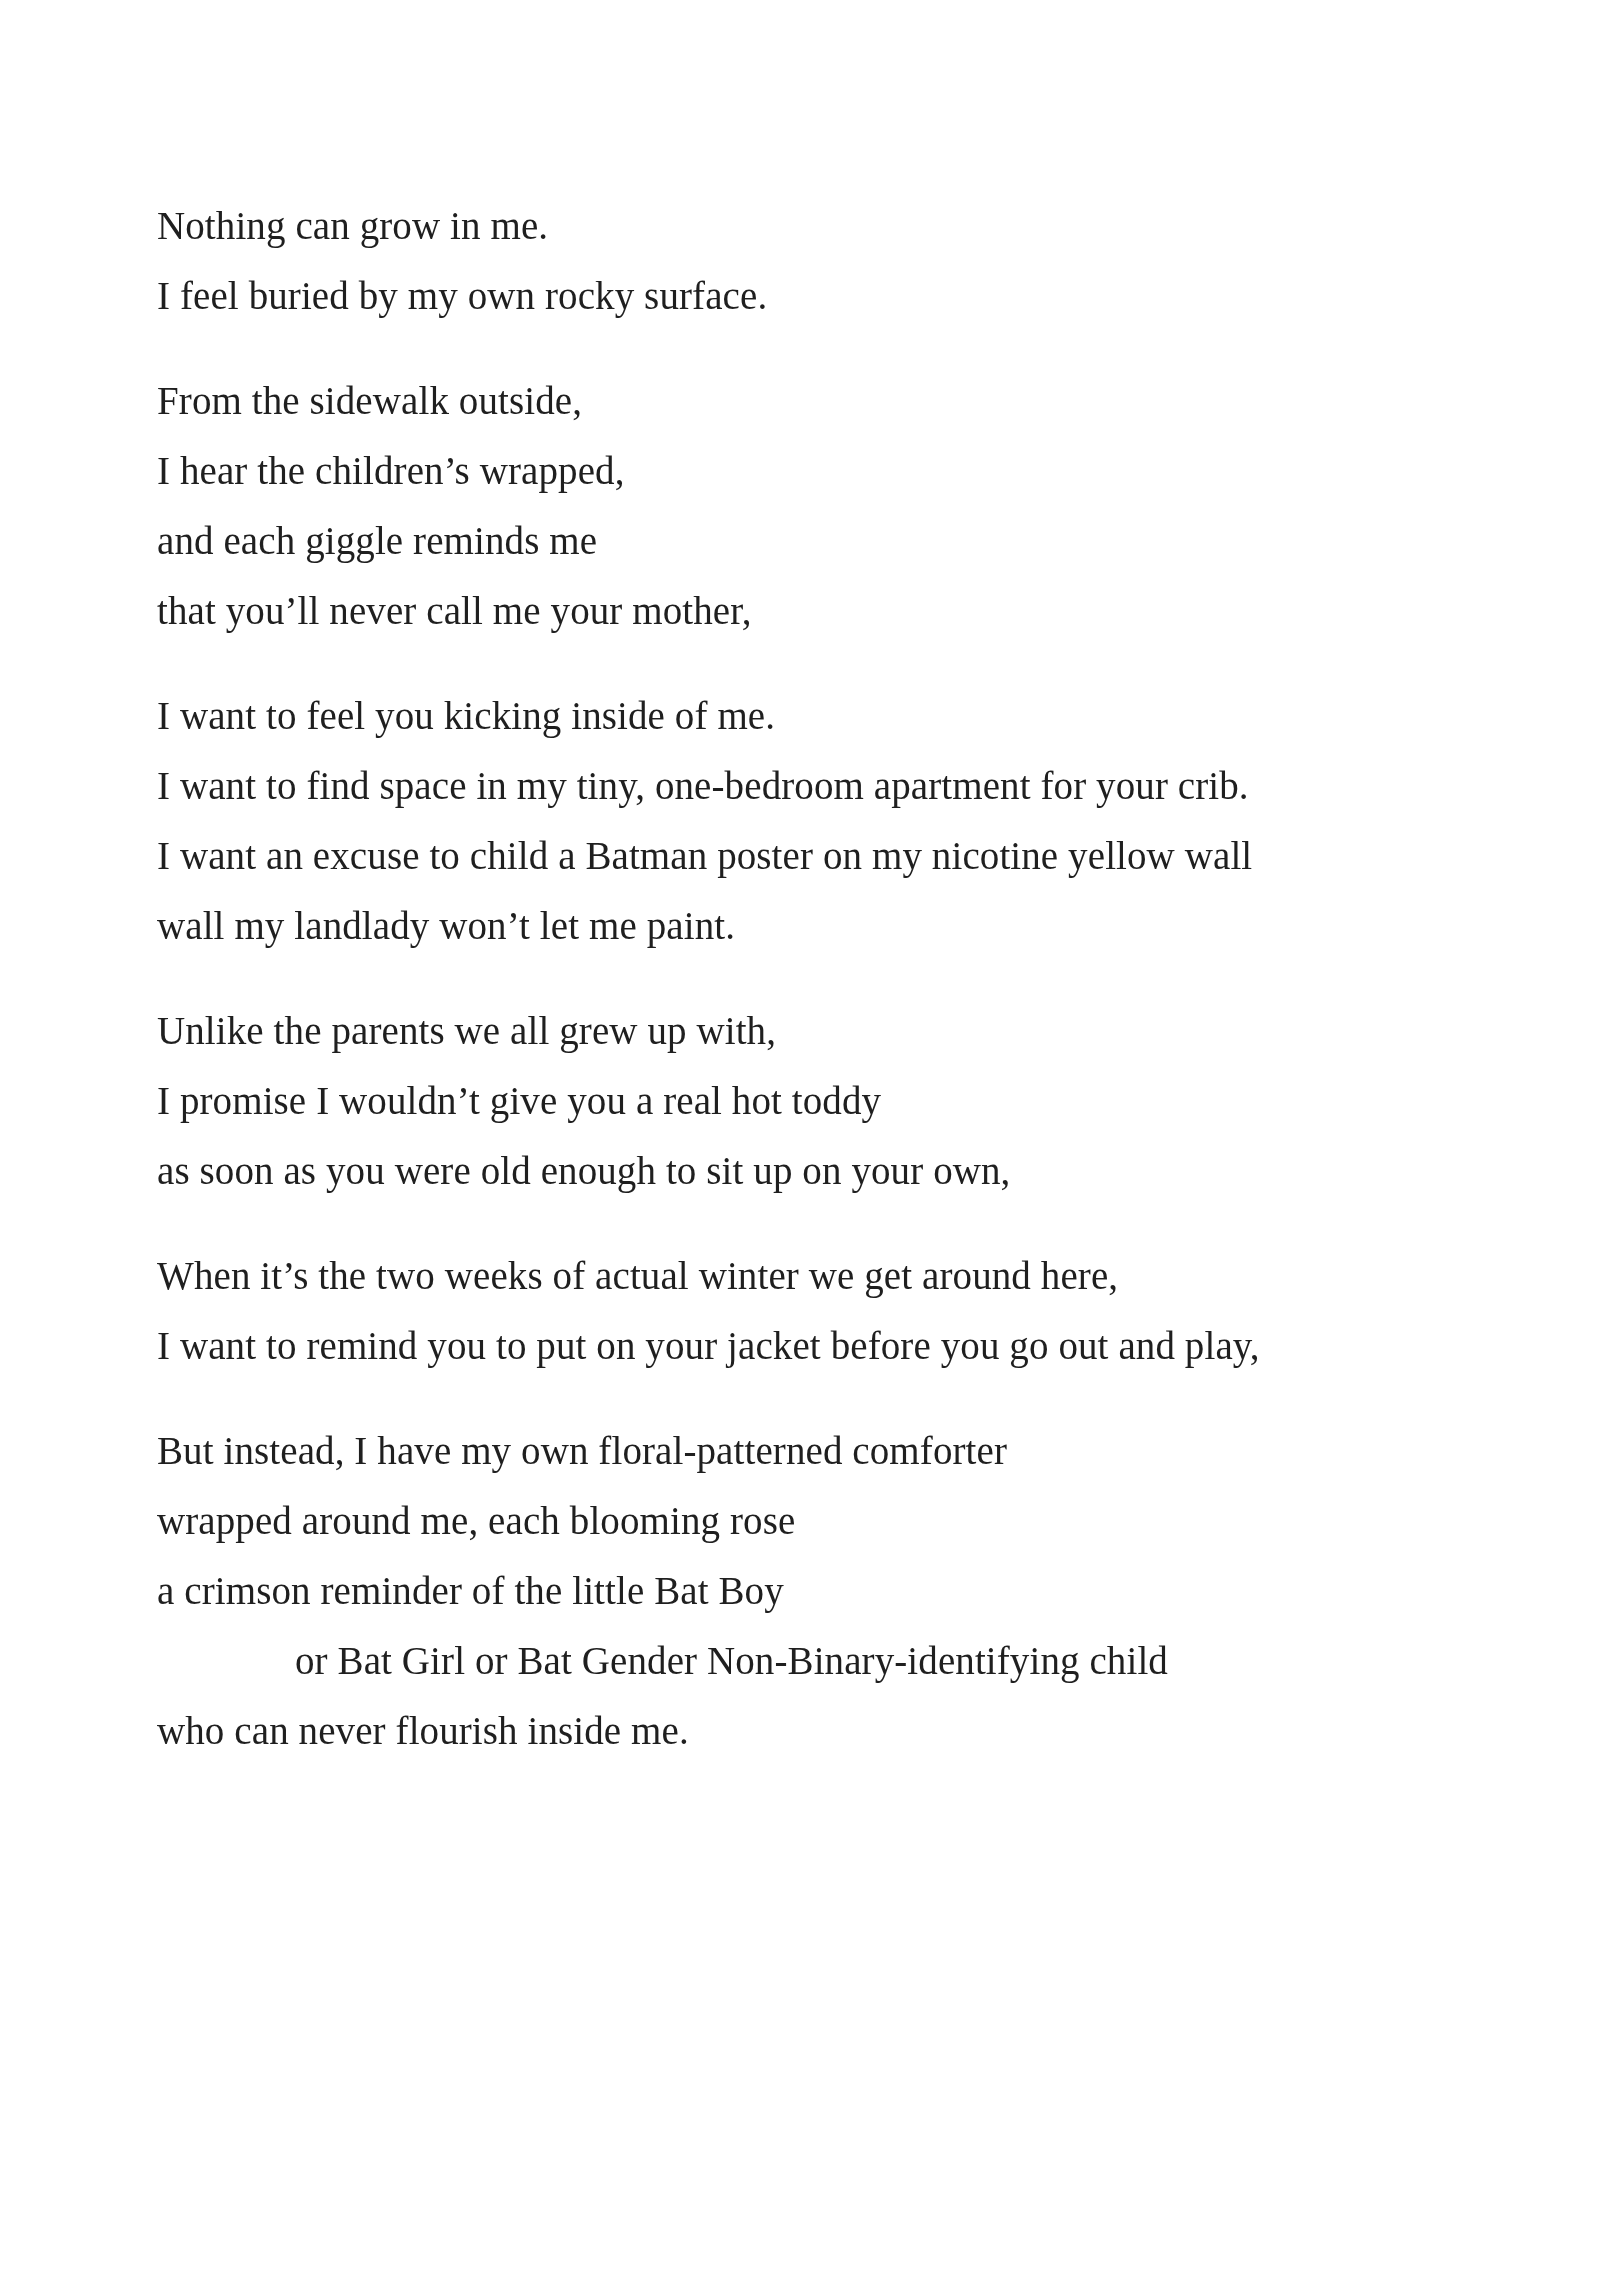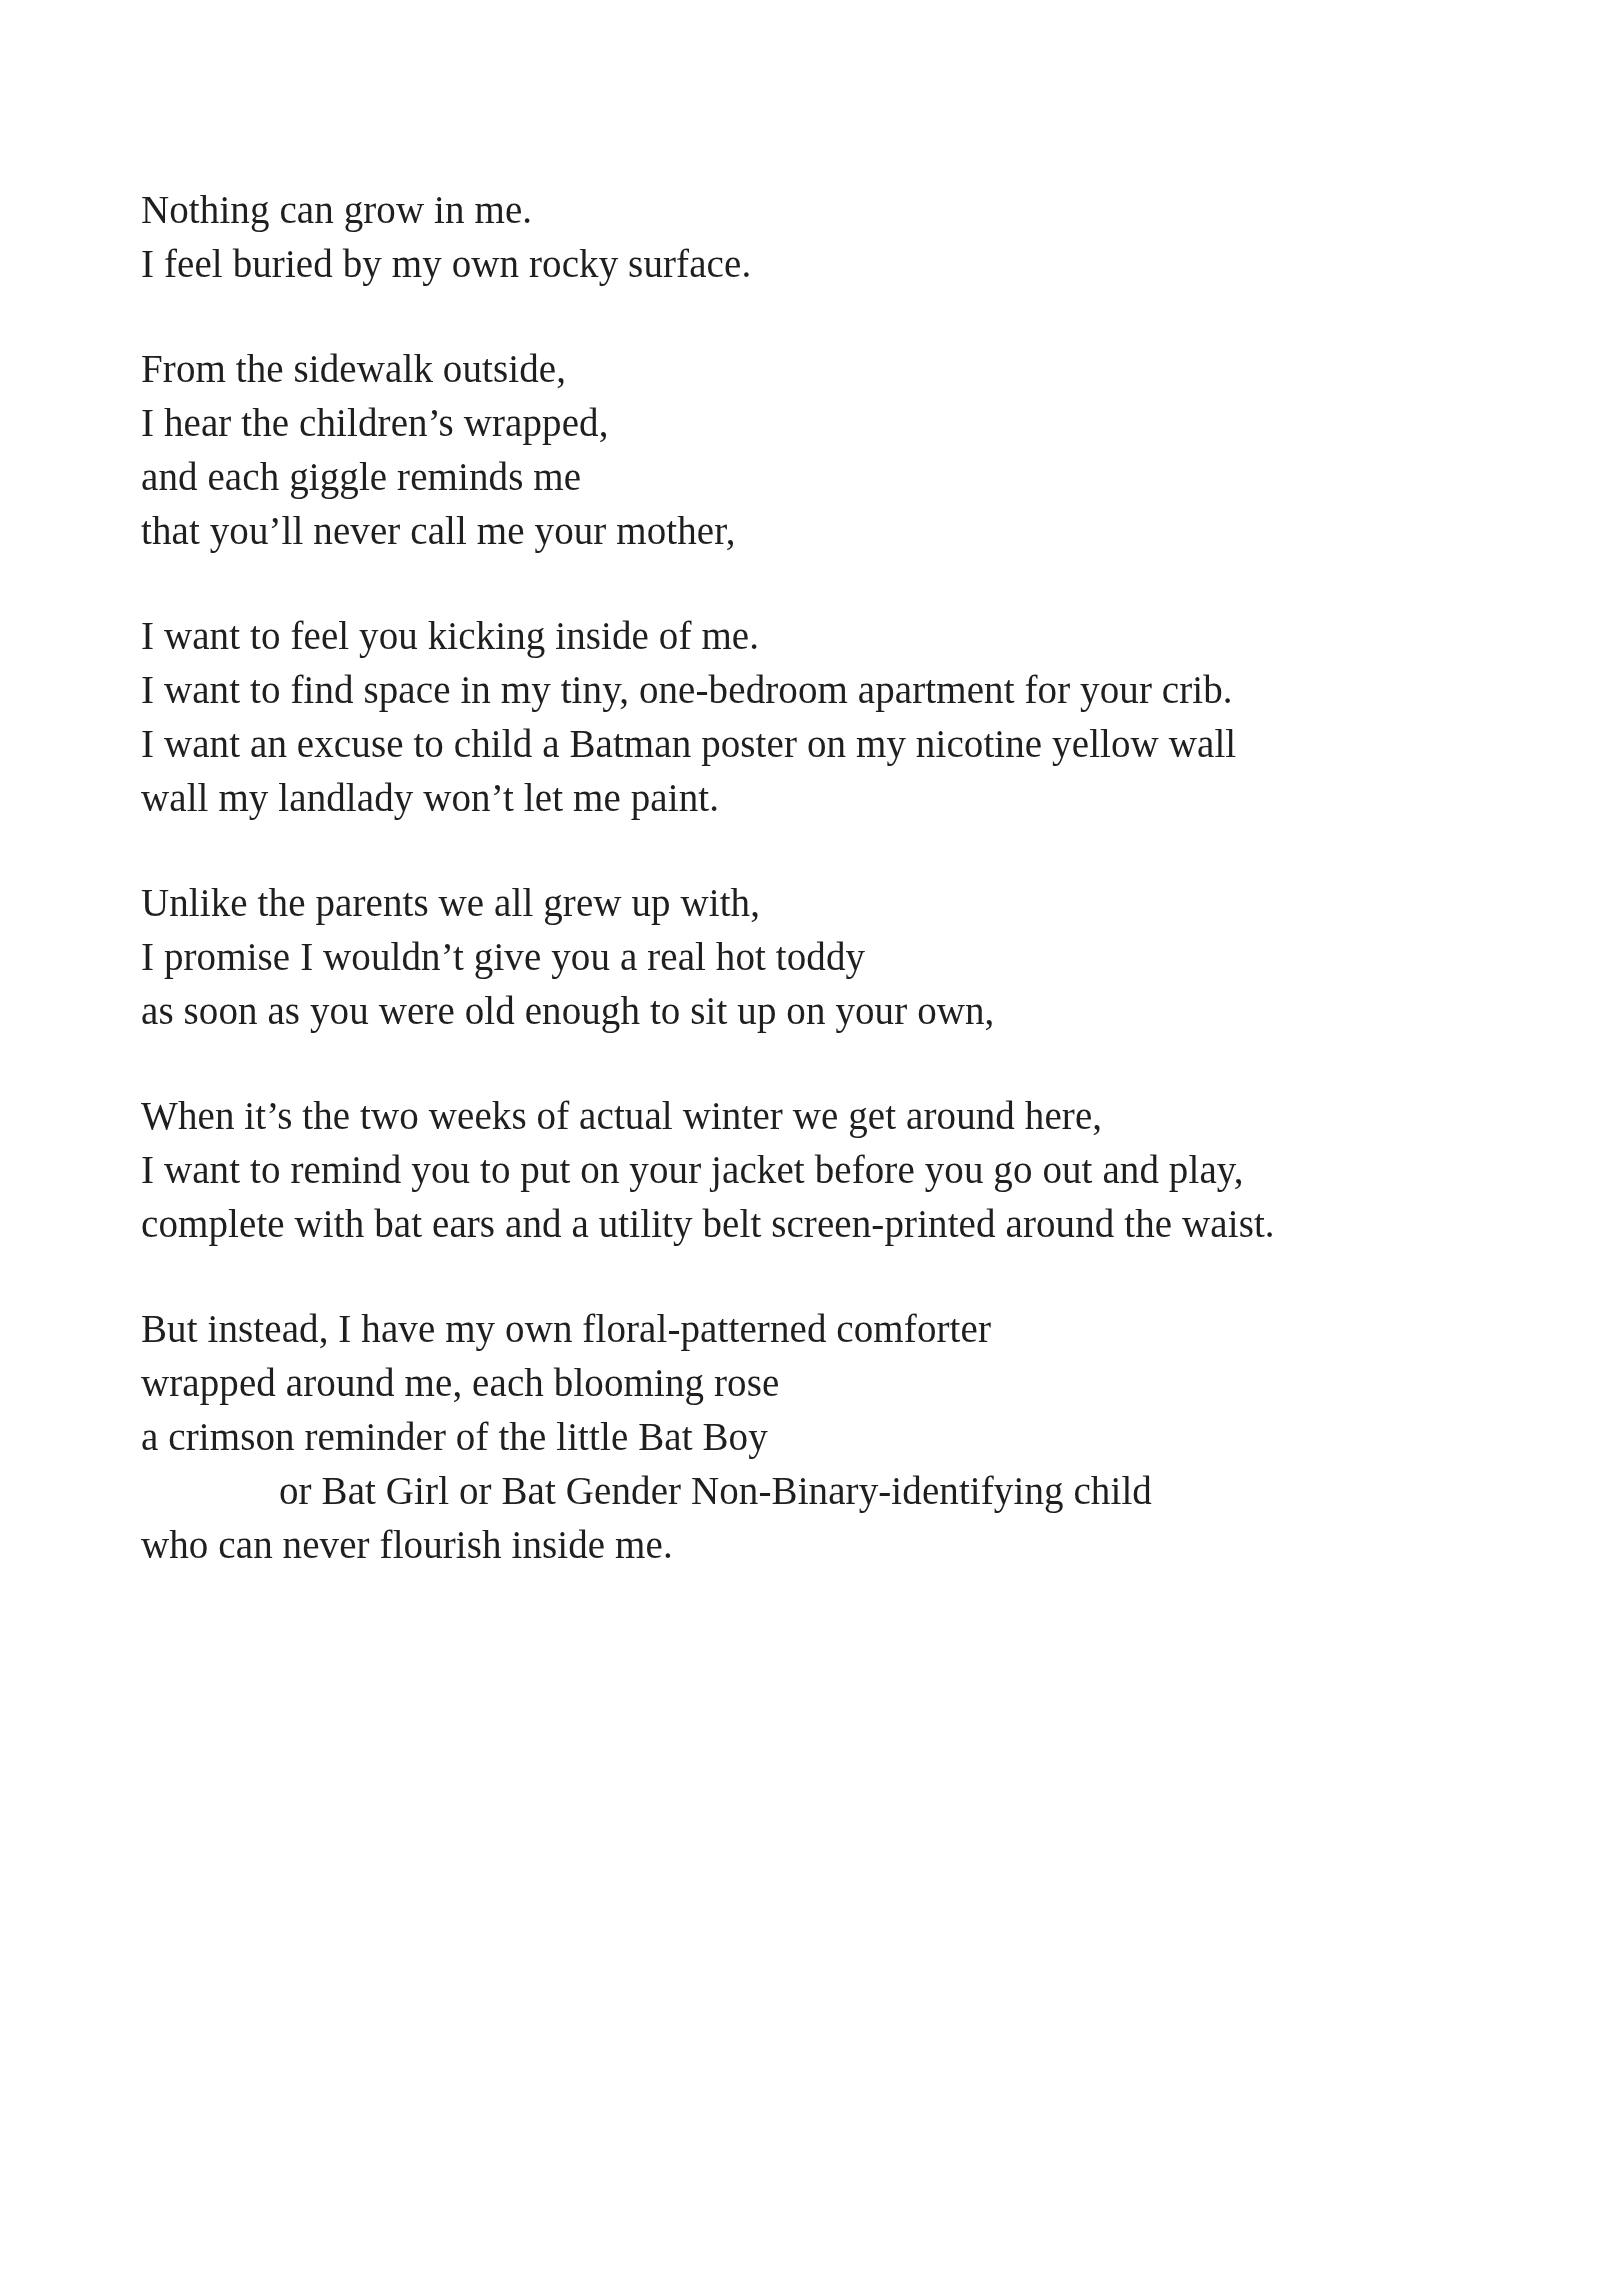--- a/index.html
+++ b/index.html
@@ -17,21 +17,21 @@
     font-family: "Liberation Serif", "DejaVu Serif", serif;
     font-size: 39px;
     line-height: 54px;
     color: #1f1f1f;
     overflow: hidden;
   }
   .stanza {
     margin: 0 0 51px 0;
   }
   .line {
-    margin: 0;
+    margin: 16px;
     padding: 0;
     white-space: nowrap;
     letter-spacing: 0.1px;
   }
   .line.indent {
     padding-left: 138px;
   }
 </style>
 </head>
 <body>
@@ -59,21 +59,20 @@
 
   <div class="stanza">
     <p class="line">Unlike the parents we all grew up with,</p>
     <p class="line">I promise I wouldn’t give you a real hot toddy</p>
     <p class="line">as soon as you were old enough to sit up on your own,</p>
   </div>
 
   <div class="stanza">
     <p class="line">When it’s the two weeks of actual winter we get around here,</p>
     <p class="line">I want to remind you to put on your jacket before you go out and play,</p>
-    <p class="line">complete with bat ears and a utility belt screen-printed around the waist.</p>
   </div>
 
   <div class="stanza">
     <p class="line">But instead, I have my own floral-patterned comforter</p>
     <p class="line">wrapped around me, each blooming rose</p>
     <p class="line">a crimson reminder of the little Bat Boy</p>
     <p class="line indent">or Bat Girl or Bat Gender Non-Binary-identifying child</p>
     <p class="line">who can never flourish inside me.</p>
   </div>
 

